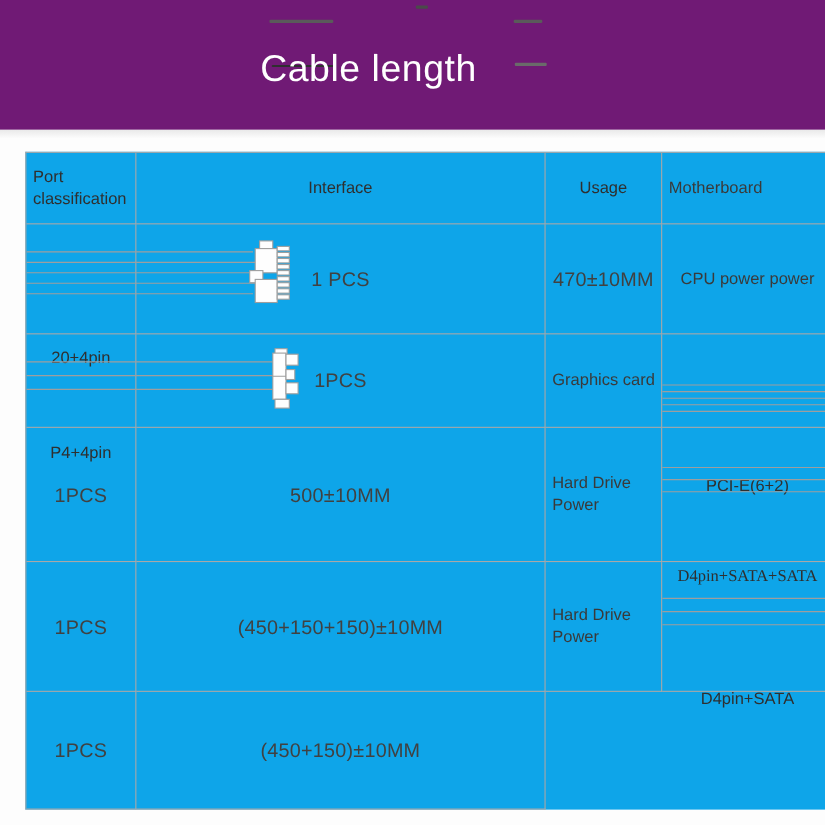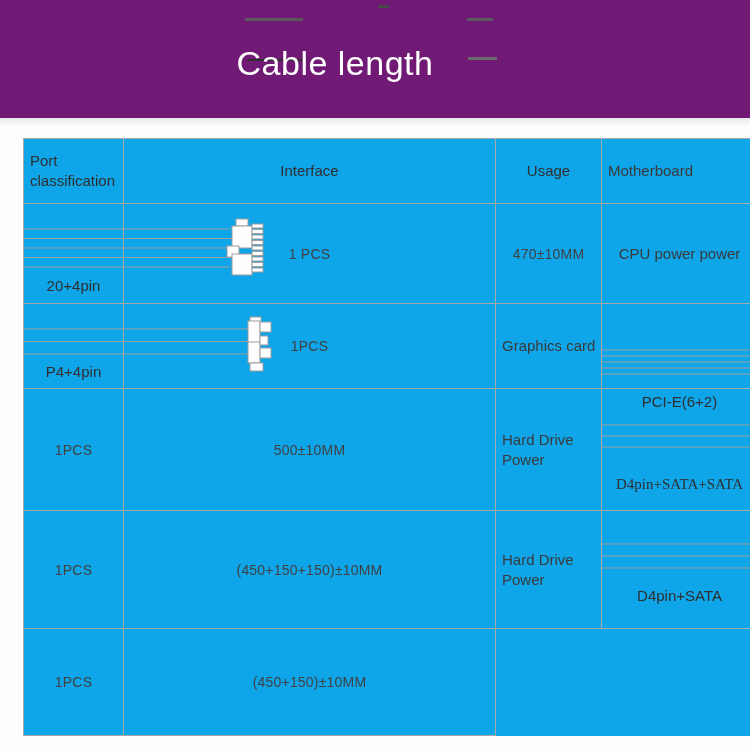--- a/index.html
+++ b/index.html
@@ -31,27 +31,27 @@
     border-top:1px solid var(--bc);border-left:1px solid var(--bc);
     background:#0ea5e9;color:var(--txt);}
   .c{border-right:1px solid var(--bc);border-bottom:1px solid var(--bc);
     display:flex;align-items:center;justify-content:center;
     font-size:15px;line-height:20px;box-sizing:border-box;}
   .hdr{color:#2f2f2f;}
   .left{justify-content:flex-start;text-align:left;padding-left:6px;padding-right:2px;}
   .ctr{text-align:center;padding:0 2px;}
   .iface{position:relative;padding:0;}
   .iface svg{position:absolute;left:0;top:0;}
-  .cable-label{position:absolute;left:0;right:0;text-align:center;font-size:15px;color:#2f2f2f;}
+  .cable-label{position:absolute;left:0;right:0;text-align:center;font-size:15px;color:#2f2f2f;margin-top:40px;}
   .r1 .cable-label{top:72px;}
   .r2 .cable-label{top:58px;}
   .r3 .cable-label{top:88px;}
   .r4 .cable-label{top:85px;font-family:Liberation Serif, serif;}
   .r5 .cable-label{top:75px;}
-  .num{font-size:14px;letter-spacing:0.2px;color:#414141;}
+  .num{font-size:18px;letter-spacing:0.2px;color:#414141;}
   .exp2{flex-direction:row;line-height:26px;}
   .raise{}
   svg .ln{stroke:var(--line);stroke-width:1;fill:none;}
   svg .bx{stroke:var(--line);stroke-width:1;fill:#fefefe;}
   svg .bxd{stroke:#8d8d8d;stroke-width:1;fill:#fefefe;}
 </style>
 </head>
 <body>
 
 <div id="stage">

